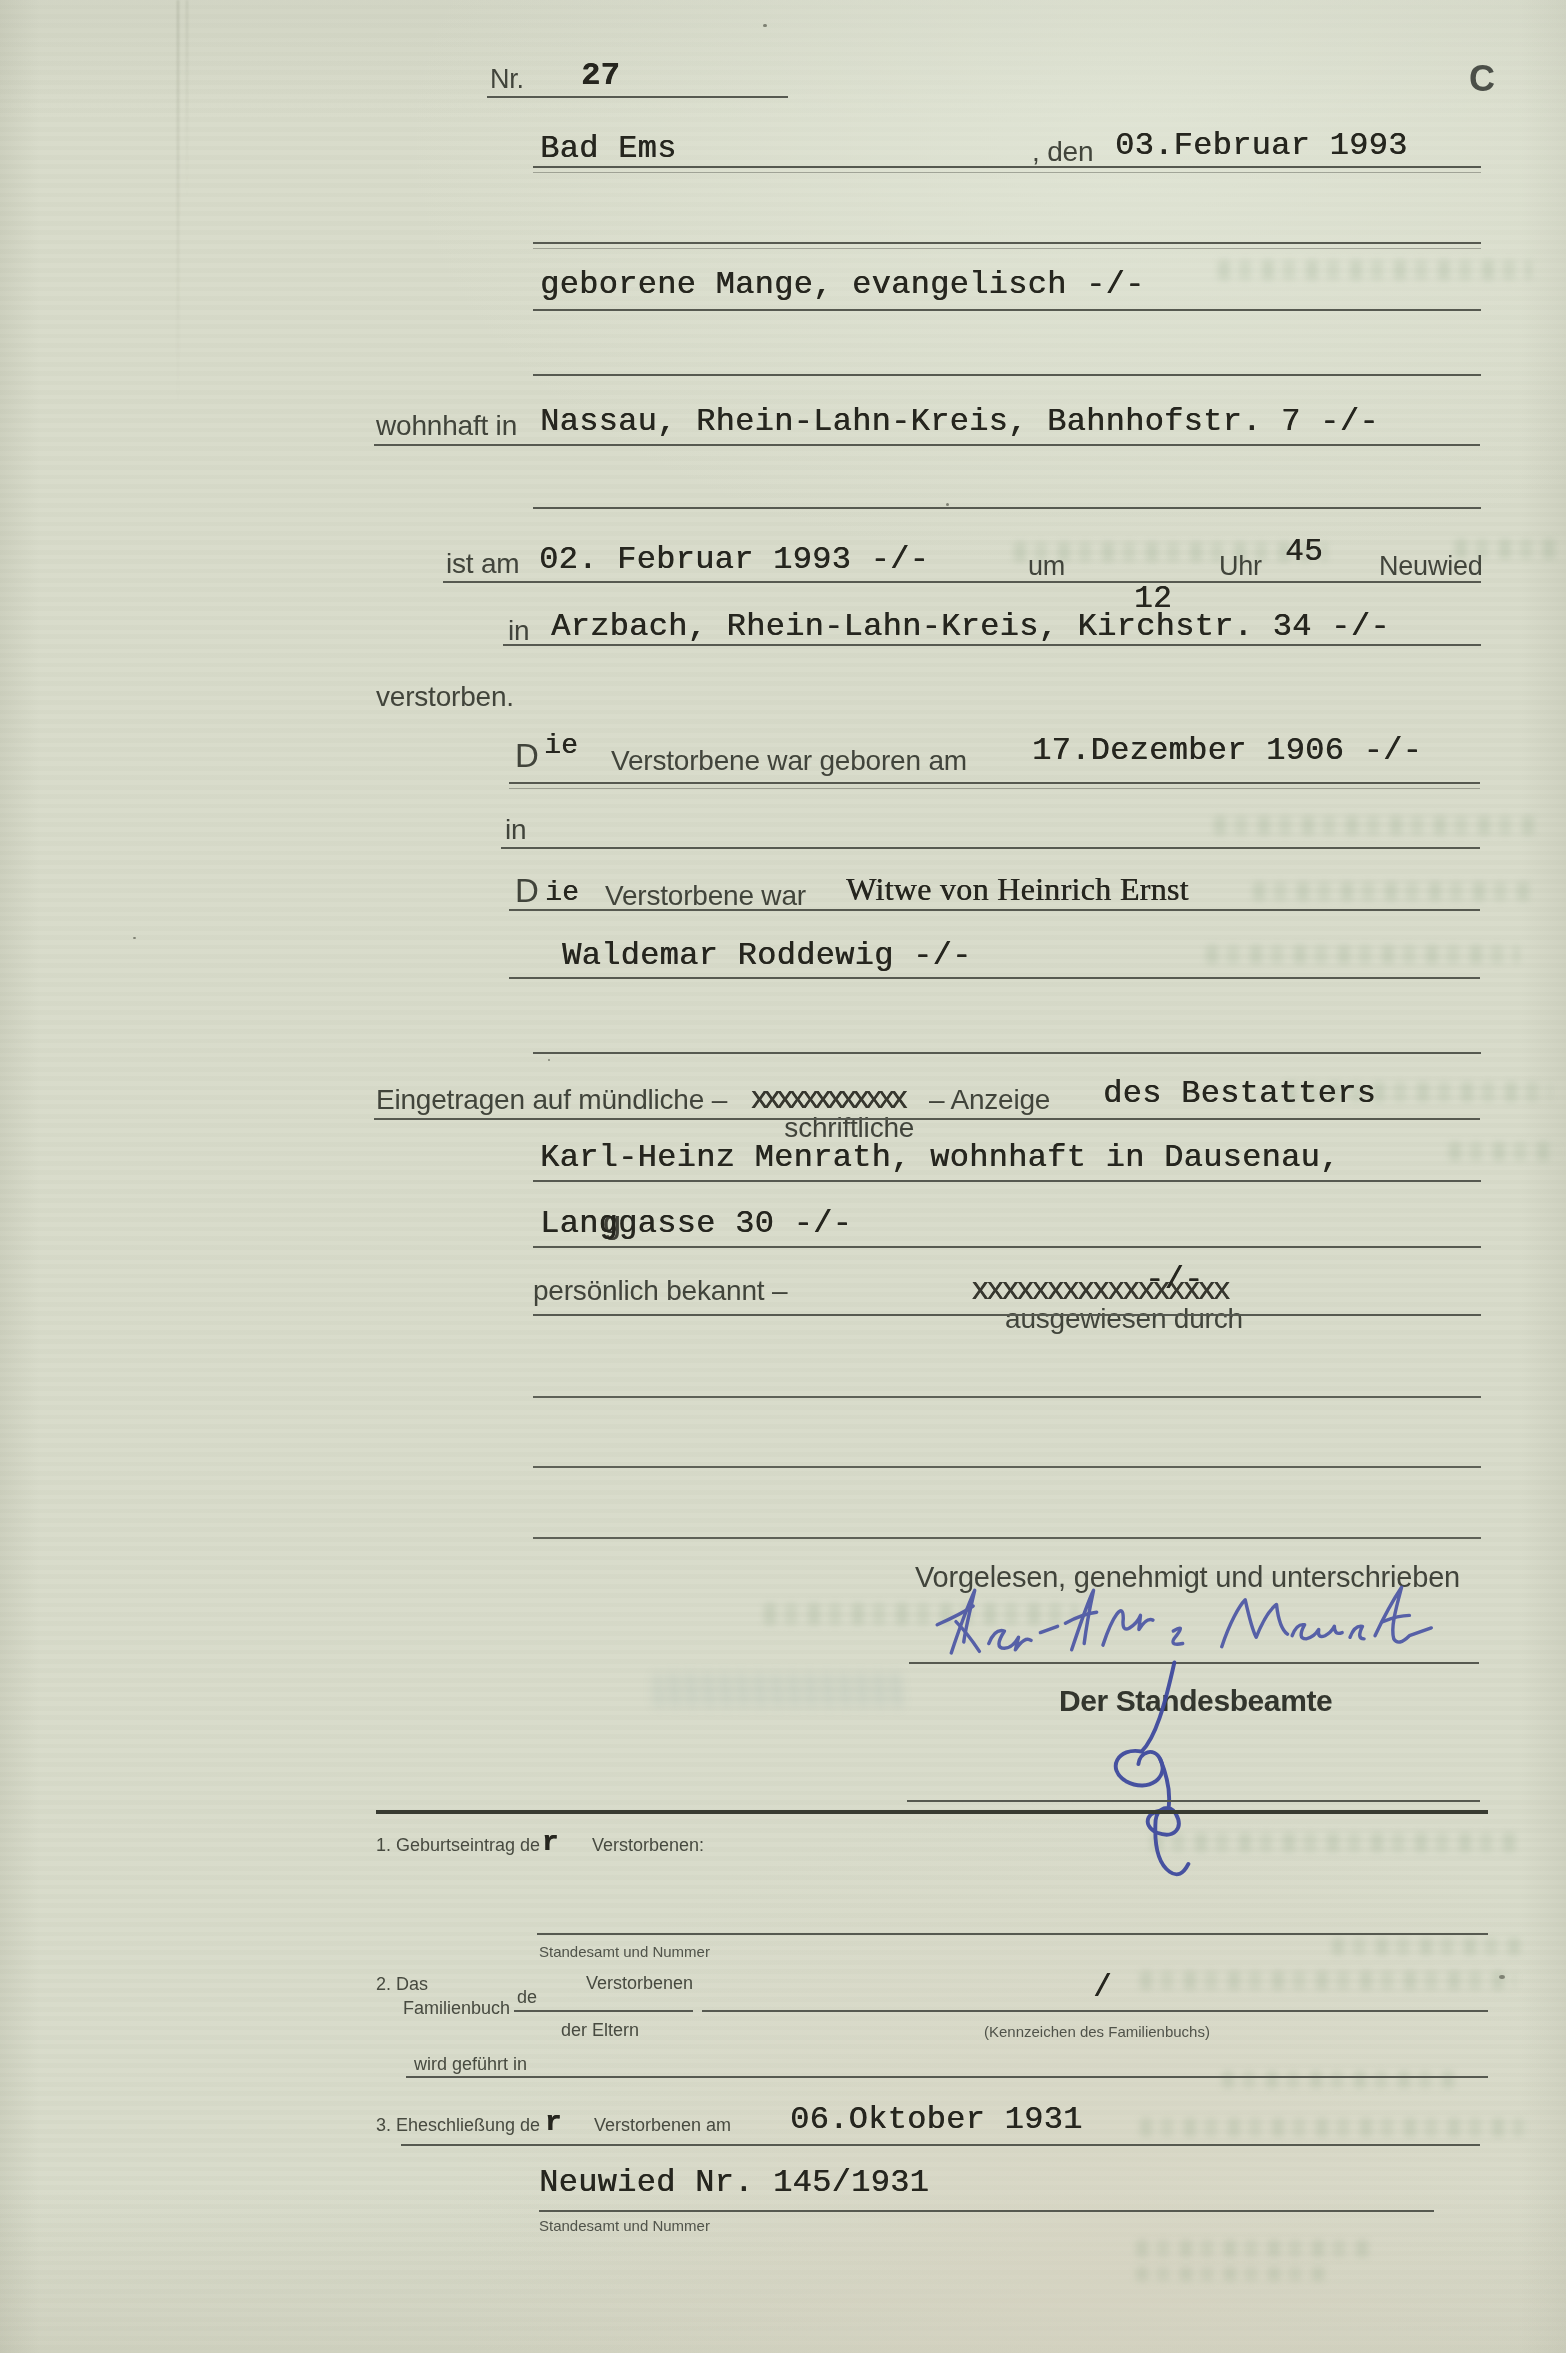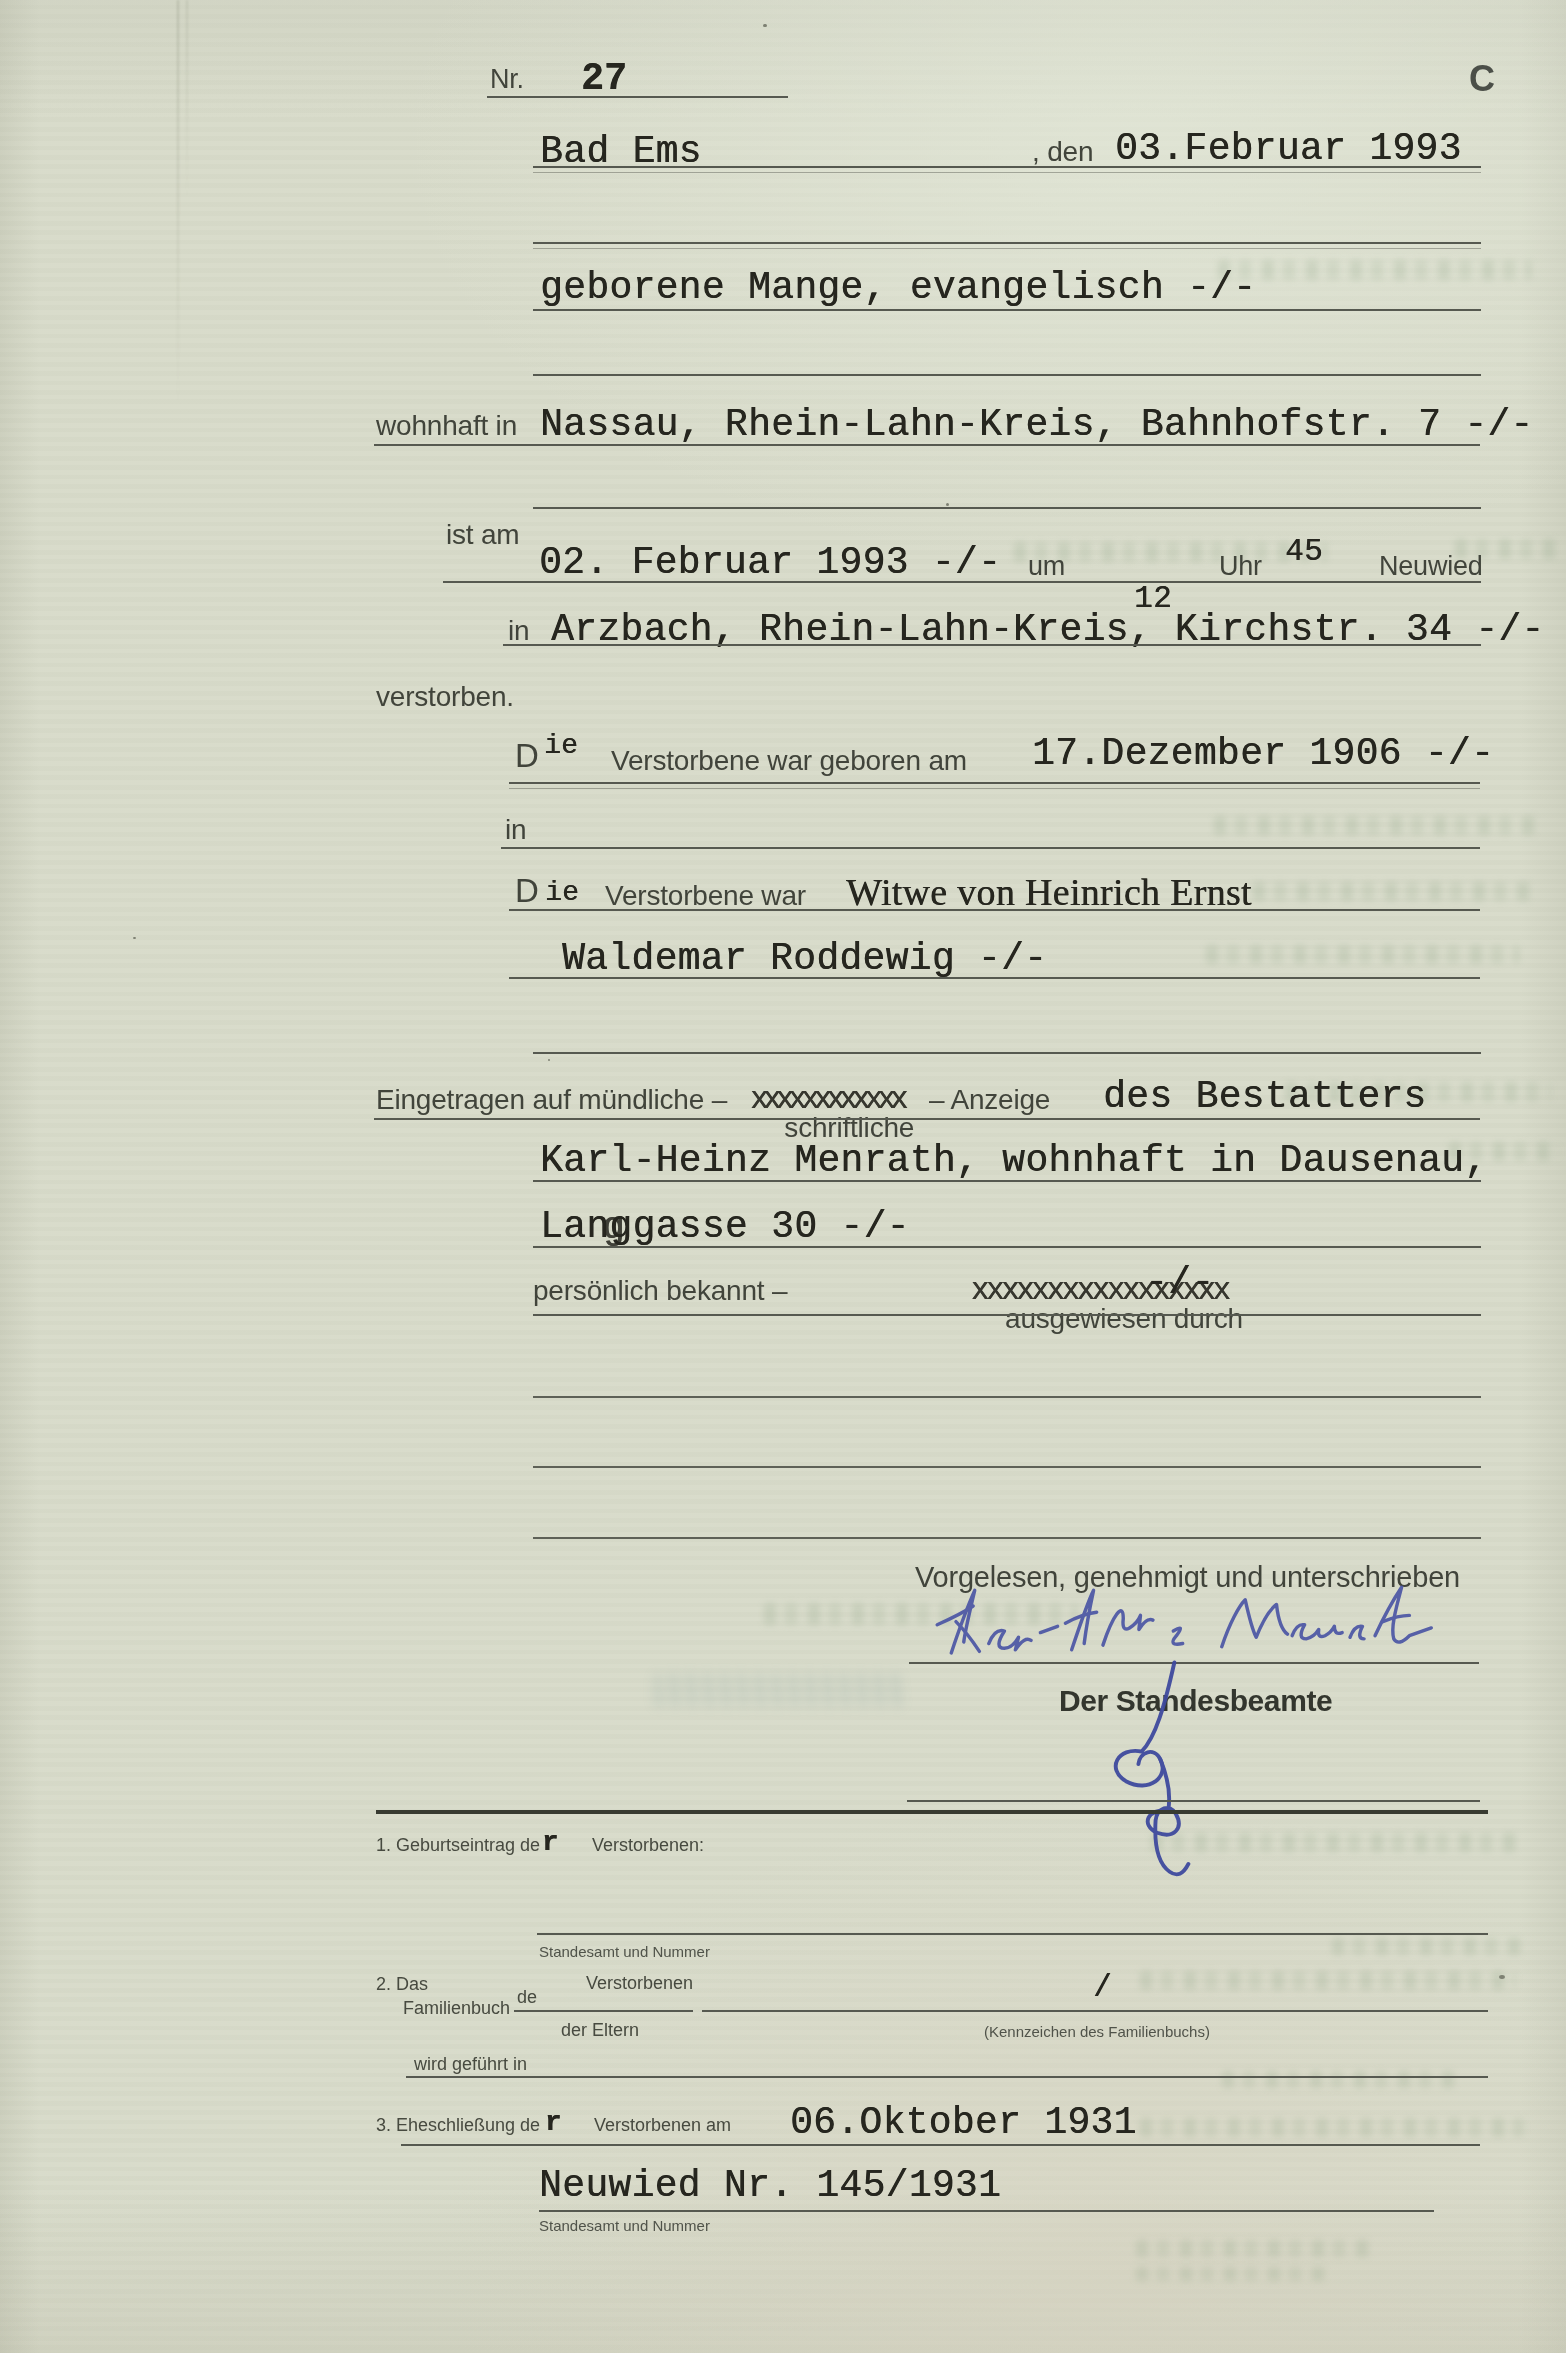--- a/index.html
+++ b/index.html
@@ -15,21 +15,21 @@
       linear-gradient(180deg, rgba(197,200,184,.35) 0, rgba(197,200,184,0) 5%),
       repeating-linear-gradient(180deg, rgba(255,255,255,.018) 0 4.7px, rgba(80,90,70,.018) 4.7px 9.4px);
     font-family:"Liberation Sans", sans-serif;
   }
   .abs{position:absolute;white-space:pre;line-height:1;}
   .print{font-family:"Liberation Sans",sans-serif;font-size:28px;color:#41443b;letter-spacing:-0.2px;}
   .print-sm{font-family:"Liberation Sans",sans-serif;font-size:18px;color:#474a40;}
   .print-xs{font-family:"Liberation Sans",sans-serif;font-size:15px;color:#50534a;}
   .print-bold{font-family:"Liberation Sans",sans-serif;font-size:30px;font-weight:700;color:#33362e;letter-spacing:-0.4px;}
   .bigD{font-size:33px;}
-  .typed{font-family:"Liberation Mono","DejaVu Sans Mono",monospace;font-size:38px;color:#26261f;letter-spacing:0.3px;text-shadow:0.5px 0 0 currentColor;}
+  .typed{font-family:"Liberation Mono","DejaVu Sans Mono",monospace;font-size:32px;color:#26261f;letter-spacing:0.3px;text-shadow:0.5px 0 0 currentColor;}
   .typed-sm{font-size:28px;}
   .typed-num{font-size:31px;}
   .typed-bold{font-size:27px;font-weight:700;}
   .corner{font-size:36px;font-weight:700;color:#4b4f48;font-family:"Liberation Sans",sans-serif;}
   .rule{position:absolute;height:1.6px;background:#565950;}
   .rule.soft{background:#5e6157;}
   .rule.echo{height:0.8px;opacity:.45;}
   .rule.thick{height:3.9px;background:#383b31;}
   .struck-wrap{position:relative;display:inline-block;}
   .strike-overlay{position:absolute;left:-3.9px;top:-2.3px;font-family:"Liberation Mono","DejaVu Sans Mono",monospace;
@@ -102,21 +102,21 @@
   <div class="rule" style="left:533px;top:374px;width:948px;"></div>
 
   
   <span class="abs print" style="left:376px;top:412px;">wohnhaft in</span>
   <span class="abs typed" style="left:540px;top:406px;">Nassau, Rhein-Lahn-Kreis, Bahnhofstr. 7 -/-</span>
   <div class="rule" style="left:374px;top:444px;width:1106px;"></div>
 
   <div class="rule" style="left:533px;top:507px;width:948px;"></div>
 
   
-  <span class="abs print" style="left:446px;top:521px;">ist am</span>
+  <span class="abs print" style="left:446px;top:550px;">ist am</span>
   <span class="abs typed" style="left:539px;top:544px;">02. Februar 1993 -/-</span>
   <span class="abs print" style="left:1028px;top:553px;font-size:27px;">um</span>
   <span class="abs typed typed-num" style="left:1134px;top:542px;margin-top:41px;">12</span>
   <span class="abs print" style="left:1219px;top:553px;font-size:27px;">Uhr</span>
   <span class="abs typed typed-num" style="left:1285px;top:536px;">45</span>
   <span class="abs print" style="left:1379px;top:553px;font-size:27px;">Neuwied</span>
   <div class="rule" style="left:443px;top:581px;width:1038px;"></div>
 
   
   <span class="abs print" style="left:508px;top:617px;">in</span>

